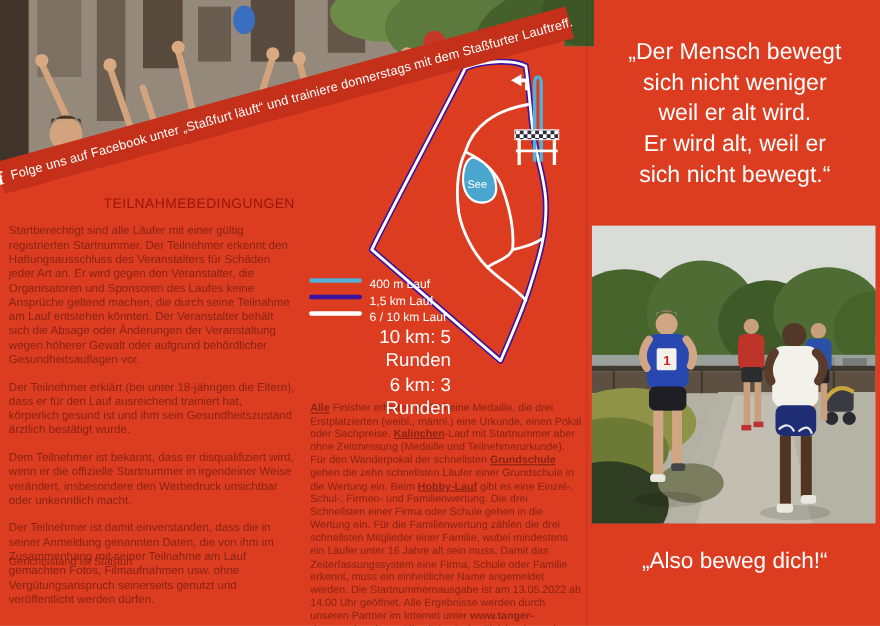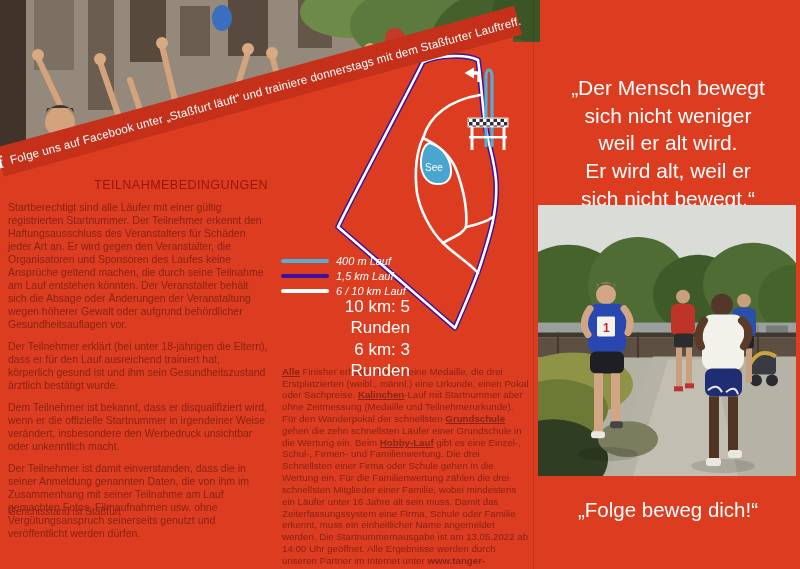--- a/index.html
+++ b/index.html
@@ -23,44 +23,44 @@
   }
   .fb-banner .fb-f{font-family:"Liberation Serif","DejaVu Serif",serif;font-weight:bold;font-size:17px;line-height:1;}
   .fb-banner .fb-text{font-size:11.6px;letter-spacing:.15px;}
   
   .left-col{position:absolute;left:8px;top:178px;width:260px;z-index:2;}
   .col-heading{
     color:#9b150b;font-size:12.6px;letter-spacing:.4px;text-align:right;
     margin:0 0 9px 0;font-weight:400;
   }
   .left-col p{
-    color:#8a2415;font-size:10.5px;line-height:1.24;margin:0 0 9px 0;text-align:left;
+    color:#8a2415;font-size:10.5px;line-height:1.24;margin:12px 0 9px 0;text-align:left;
   }
   .court-note{position:absolute;left:8px;top:506px;color:#8a2415;font-size:10px;z-index:2;}
   
   .map-svg{position:absolute;left:280px;top:45px;width:260px;height:300px;z-index:2;}
   .legend{position:absolute;left:281px;top:253px;z-index:3;}
-  .legend-row{display:flex;align-items:center;gap:7px;height:15px;font-style:italic;}
+  .legend-row{display:flex;gap:7px;height:15px;}
   .legend-swatch{width:48px;height:4px;border-radius:2px;flex:0 0 auto;}
   .legend-label{color:#fff;font-size:11px;}
   .rounds{position:absolute;left:300px;top:296px;z-index:3;color:#fff;font-size:17px;line-height:1.25;width:110px;text-align:right;}
   
   .prizes-heading{
     position:absolute;left:280px;top:337px;width:250px;z-index:2;
     color:#9b150b;font-size:12.4px;letter-spacing:.3px;text-align:center;font-weight:400;
   }
   .prizes-body{
     position:absolute;left:282px;top:356px;width:247px;z-index:2;
     color:#8a2415;font-size:9.7px;line-height:1.22;text-align:left;
   }
   
   .fold-line{position:absolute;left:533px;top:0;width:1px;height:569px;background:rgba(0,0,0,.10);z-index:4;}
   .quote-main{
     position:absolute;left:540px;top:34px;width:256px;z-index:2;
-    color:#fff;font-size:21px;line-height:1.32;text-align:center;white-space:pre-line;margin-top:40px;
+    color:#fff;font-size:21px;line-height:1.32;text-align:center;white-space:pre-line;
   }
   .runners-photo{position:absolute;left:538px;top:205px;width:258px;height:271px;z-index:2;}
   .quote-small{
     position:absolute;left:540px;top:498px;width:256px;z-index:2;
     color:#fff;font-size:20.5px;text-align:center;
   }
   .attribution{
     position:absolute;left:540px;top:535px;width:256px;z-index:2;
     color:#f4c9bd;font-size:11px;text-align:center;
   }
@@ -315,15 +315,15 @@
         <path d="M170,186 q9,-8 14,2" fill="none" stroke="#e8e8ee" stroke-width="2"></path>
         <path d="M188,188 q9,-8 12,2" fill="none" stroke="#e8e8ee" stroke-width="2"></path>
         <rect x="171" y="192" width="10" height="62" fill="#503522"></rect>
         <rect x="190" y="192" width="10" height="56" fill="#503522"></rect>
         <rect x="168" y="254" width="15" height="8" rx="3" fill="#e9e7e0"></rect>
         <rect x="190" y="246" width="14" height="8" rx="3" fill="#e9e7e0"></rect>
       </g>
     </svg>
   </div>
 
-  <div class="quote-small">„Folge beweg dich!“</div>
+  <div class="quote-small">„Also beweg dich!“</div>
 
 </div>
 
 </body></html>

